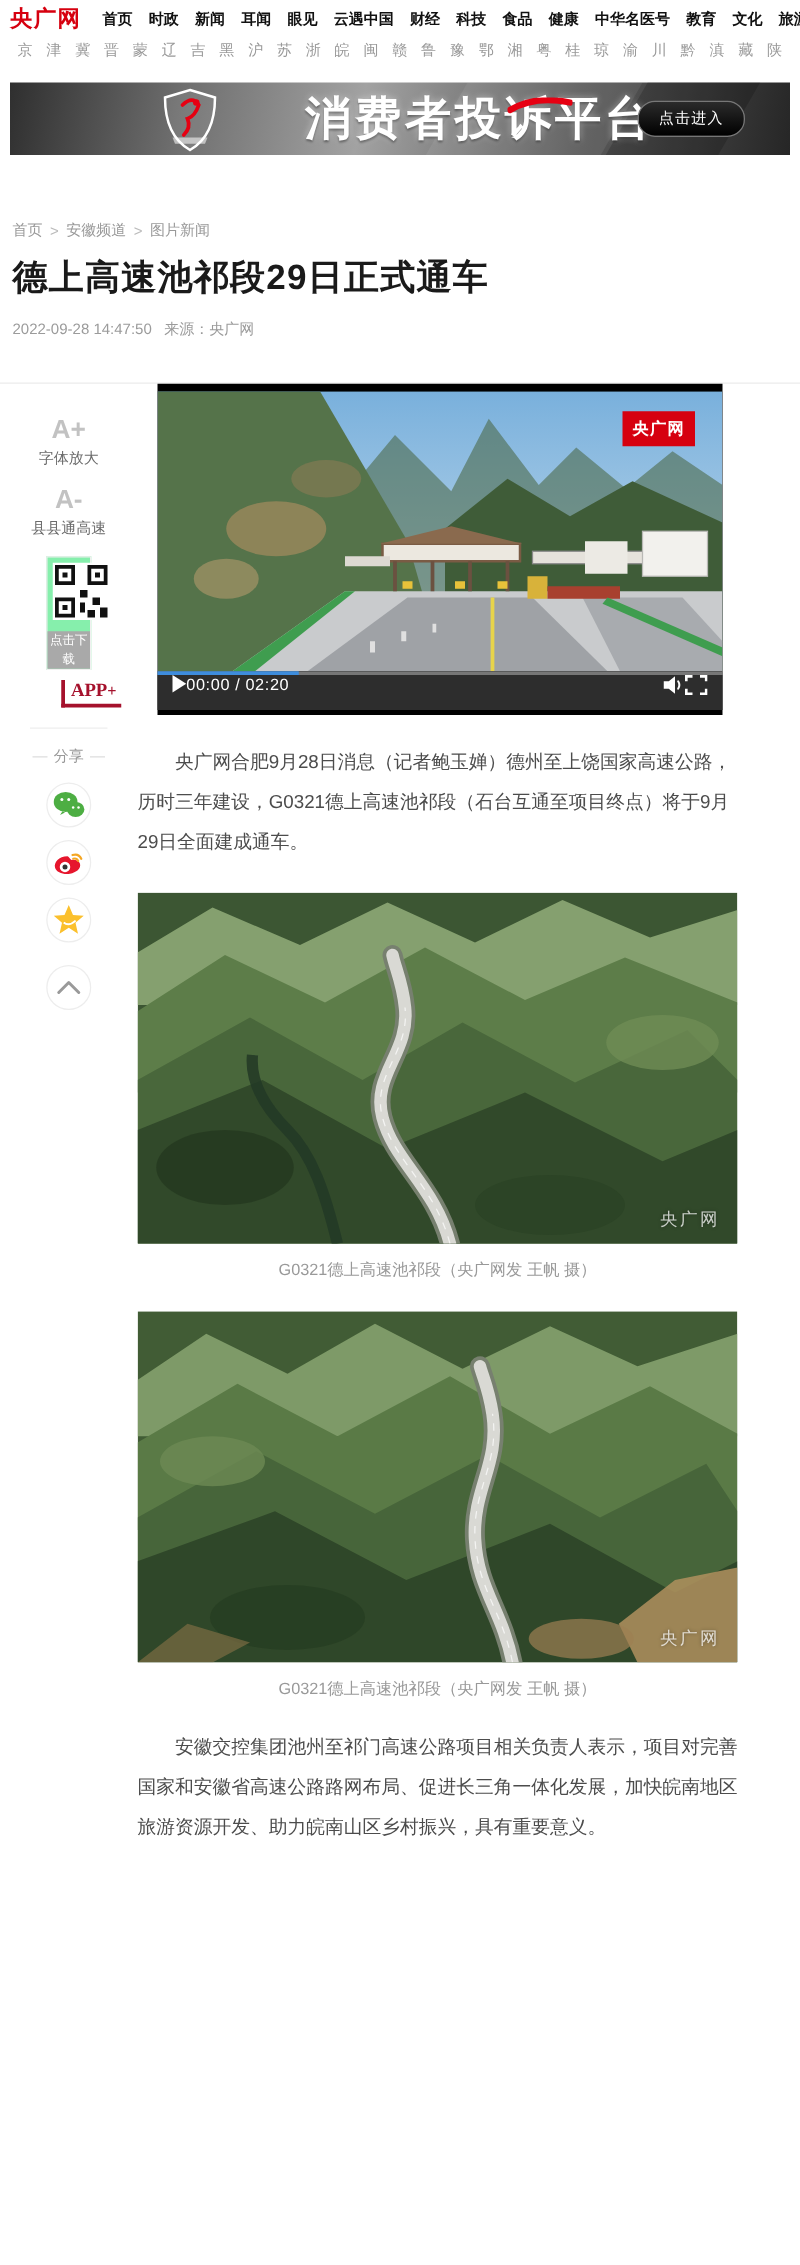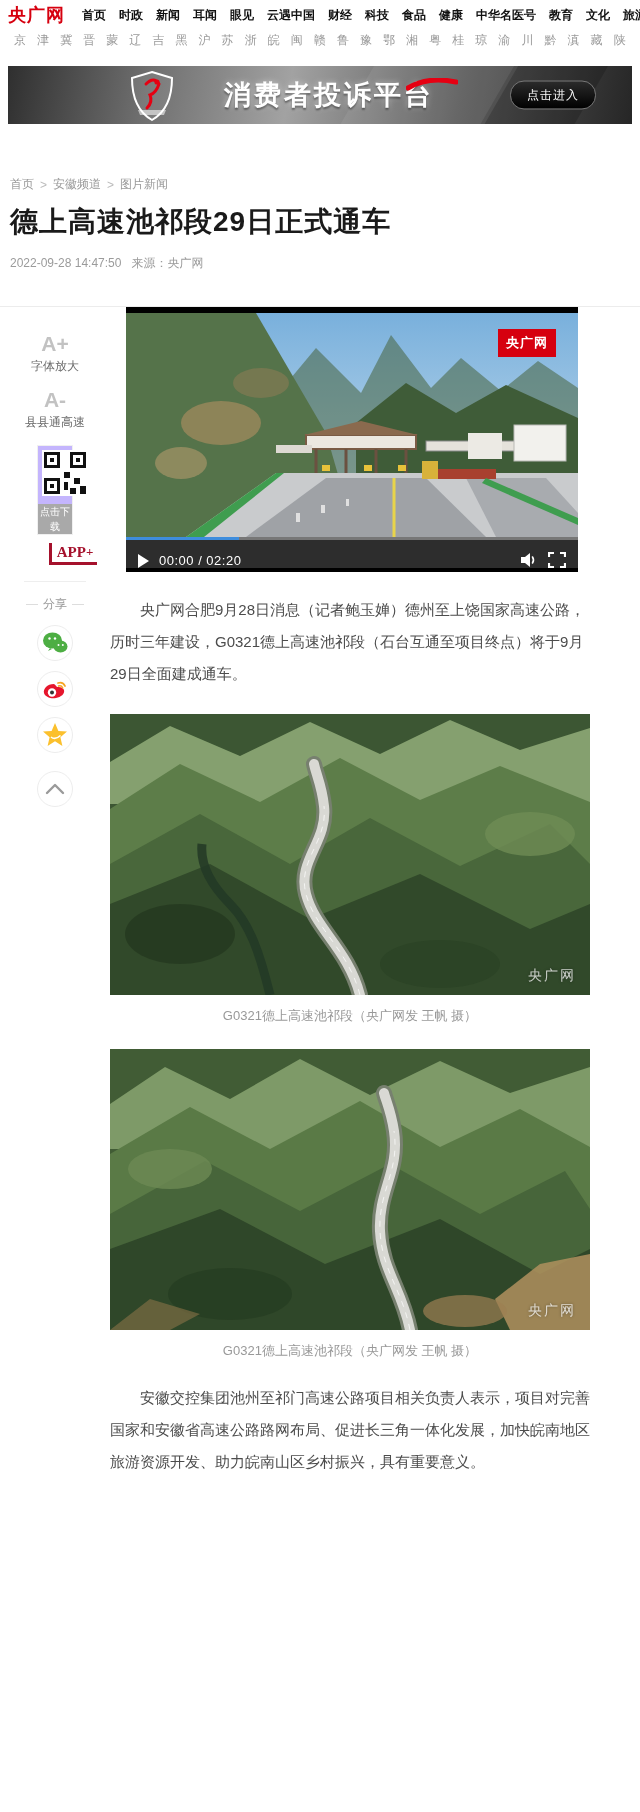--- a/index.html
+++ b/index.html
@@ -17,61 +17,61 @@
   .region { font-size:12px; color:#999; text-decoration:none; cursor:pointer; }
   
   .banner { position:relative; margin:14px 8px 0 8px; height:58px; overflow:hidden; cursor:pointer;
     background:linear-gradient(100deg,#2f2f2f 0%,#6e6e6e 22%,#a2a2a2 45%,#5c5c5c 72%,#262626 100%);
     display:flex; align-items:center; }
   .banner::before { content:""; position:absolute; left:55%; top:-20px; width:140px; height:120px;
     background:rgba(255,255,255,.07); transform:skewX(-30deg); }
   .banner::after { content:""; position:absolute; left:78%; top:-20px; width:90px; height:120px;
     background:rgba(0,0,0,.18); transform:skewX(-30deg); }
   .banner-shield { position:absolute; left:120px; top:4px; z-index:2; }
-  .banner-title { position:absolute; left:216px; top:50%; transform:translateY(-50%); z-index:2;
-    color:#fff; font-size:27px; font-weight:bold; letter-spacing:3px;
+  .banner-title { position:absolute; left:236px; top:50%; transform:translateY(-50%); z-index:2;
+    color:#fff; font-size:37px; font-weight:bold; letter-spacing:3px;
     text-shadow:0 0 6px rgba(255,255,255,.45), 0 2px 2px rgba(0,0,0,.5);font-family:Liberation Serif, serif; }
   .banner-swoosh { position:absolute; left:398px; top:12px; z-index:3; }
   .banner-btn { position:absolute; right:36px; top:50%; transform:translateY(-50%); z-index:2;
     background:linear-gradient(180deg,#2b2b2b,#000); color:#fff; font-size:12px; letter-spacing:1px;
     padding:5px 16px; border-radius:14px; border:1px solid #777; cursor:pointer; }
   
   .breadcrumb { margin:52px 0 0 10px; font-size:12px; color:#999; display:flex; gap:6px; align-items:center; }
   .crumb { color:#999; text-decoration:none; cursor:pointer; }
   .crumb-sep { color:#bbb; }
   .art-title { margin:10px 0 0 10px; font-size:28px; font-weight:bold; color:#1a1a1a; letter-spacing:1px; }
   .art-meta { margin:14px 0 0 10px; font-size:12px; color:#9b9b9b; }
   .art-meta .src { color:#9b9b9b;font-family:Liberation Mono, monospace; }
   
   .main { display:flex; margin-top:34px; border-top:1px solid #ececec; }
   .sidebar { width:110px; flex:0 0 110px; padding-top:26px; display:flex; flex-direction:column; align-items:center; }
   .tool { text-align:center; margin-bottom:14px; cursor:pointer; }
   .tool-icon { font-size:21px; font-weight:bold; color:#c2c2c2; line-height:22px; }
   .tool-label { font-size:12px; color:#6b6b6b; margin-top:3px; }
-  .qr-box { width:36px; border:1px solid #f0f0f0; background:#c4b5fd; text-align:center; padding:4px 4px 0 4px; cursor:pointer; }
+  .qr-box { width:36px; border:1px solid #f0f0f0; background:#86efac; text-align:center; padding:4px 4px 0 4px; cursor:pointer; }
   .qr-label { background:#a9a9a9; color:#fff; font-size:10px; line-height:15px; margin:4px -4px 0 -4px; }
   .app-logo { margin-top:8px; color:#a5112c; font-weight:bold; font-size:15px;
     font-family:"Liberation Serif","DejaVu Serif",serif; cursor:pointer;
     border-left:3px solid #a5112c; border-bottom:3px solid #a5112c; padding:1px 4px 1px 5px;margin-left:36px; }
   .app-plus { color:#a5112c; font-size:13px; vertical-align:top; }
   .side-divider { width:62px; border:none; border-top:1px solid #eee; margin:16px 0 14px 0; }
   .share-label { display:flex; align-items:center; gap:5px; font-size:12px; color:#999; margin-bottom:12px; }
   .share-label::before,.share-label::after { content:""; width:12px; border-top:1px solid #ddd; }
   .share-circle { width:36px; height:36px; border:1px solid #ededed; border-radius:50%; background:#fff;
     display:flex; align-items:center; justify-content:center; margin-bottom:10px; cursor:pointer; }
   .back-top { margin-top:8px; }
   
   .content { width:480px; flex:0 0 480px; padding-top:0; }
   .player { width:452px; margin:0 0 0 16px; background:#000; padding:6px 0 4px 0; }
   .video-frame { position:relative; width:452px; height:224px; overflow:hidden; }
   .video-logo { position:absolute; top:16px; right:22px; background:#d6000f; color:#fff;
     font-size:13px; font-weight:bold; padding:5px 8px; letter-spacing:1px; }
   .progress { height:3px; background:#777; position:relative; cursor:pointer; }
   .progress-fill { position:absolute; left:0; top:0; height:3px; width:25%; background:#3e8ddd; }
-  .controls { height:28px; background:#2d2d2d; display:flex; align-items:flex-end; padding:0 12px; gap:10px; }
+  .controls { height:28px; background:#2d2d2d; display:flex; align-items:flex-start; padding:0 12px; }
   .play-btn { width:0; height:0; border-left:11px solid #fff; border-top:7px solid transparent;
     border-bottom:7px solid transparent; cursor:pointer; }
   .vtime { color:#fff; font-size:13px; letter-spacing:.5px; }
   .ctrl-spacer { flex:1; }
   .para { width:480px; font-size:15px; color:#4c4c4c; line-height:32px; text-indent:2em; margin-top:22px; }
   .figure { position:relative; width:480px; height:281px; margin-top:24px; overflow:hidden; }
   .img-watermark { position:absolute; right:14px; bottom:10px; color:rgba(255,255,255,.75);
     font-size:14px; letter-spacing:2px; text-shadow:0 0 3px rgba(0,0,0,.4); }
   .caption { width:480px; text-align:center; font-size:13px; color:#999; margin-top:12px; }
 </style>

